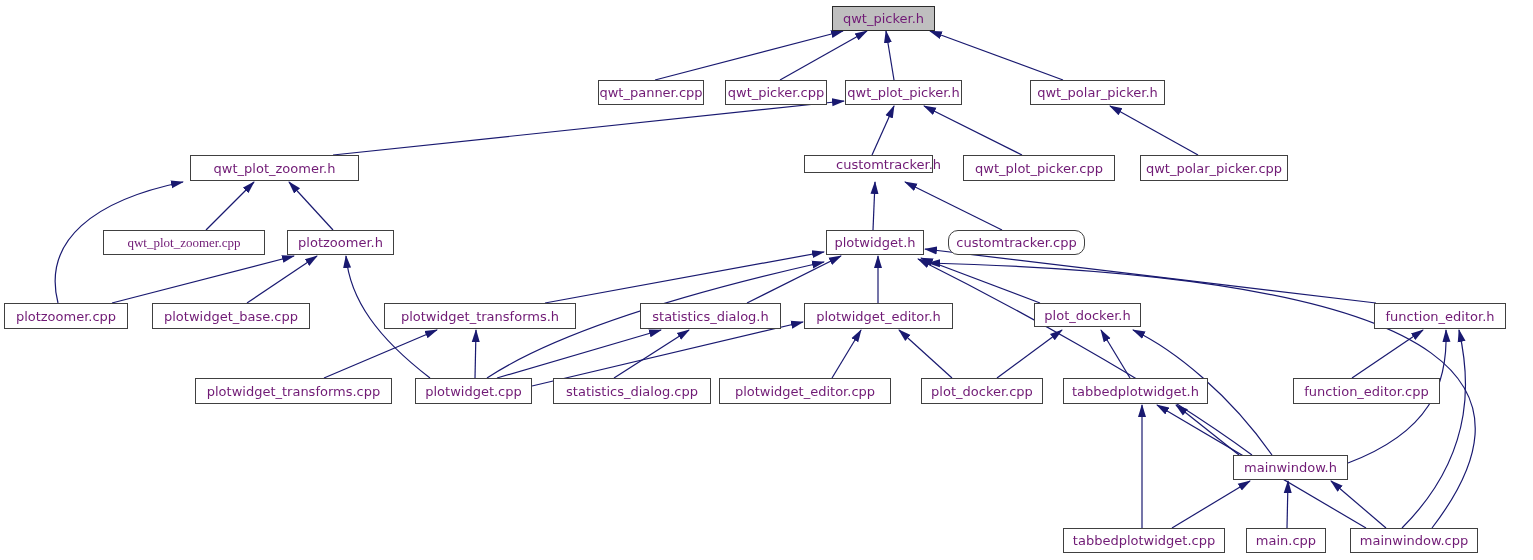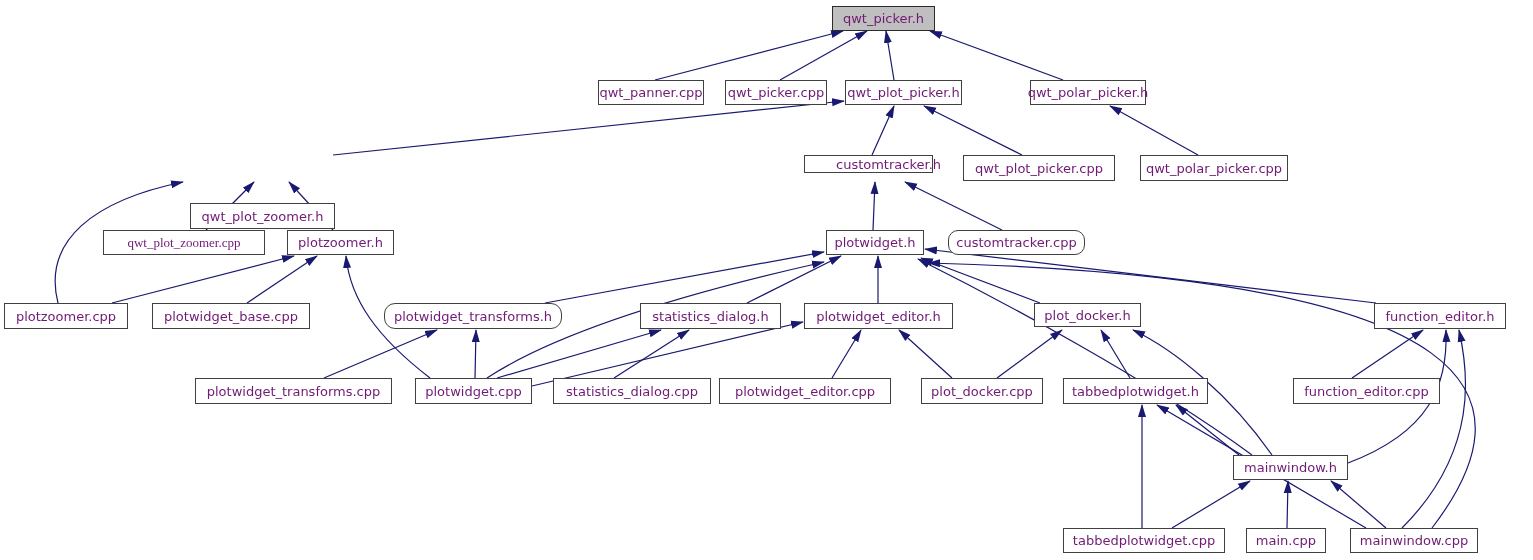--- a/index.html
+++ b/index.html
@@ -90,32 +90,32 @@
       <path d="M1366,528 L1157,405" fill="none" stroke="#191970" stroke-width="1.2" marker-end="url(#arrow)"></path>
       <path d="M1172,528 L1250,481" fill="none" stroke="#191970" stroke-width="1.2" marker-end="url(#arrow)"></path>
       <path d="M1287,528 L1288,481" fill="none" stroke="#191970" stroke-width="1.2" marker-end="url(#arrow)"></path>
       <path d="M1386,528 L1331,481" fill="none" stroke="#191970" stroke-width="1.2" marker-end="url(#arrow)"></path>
     </svg>
   <div id="node-layer">
       <div class="node highlight" style="left: 832px; top: 6px; width: 103px; height: 25px;">qwt_picker.h</div>
       <div class="node" style="left: 598px; top: 80px; width: 106px; height: 25px;">qwt_panner.cpp</div>
       <div class="node" style="left: 725px; top: 80px; width: 102px; height: 25px;">qwt_picker.cpp</div>
       <div class="node" style="left: 845px; top: 80px; width: 117px; height: 25px;">qwt_plot_picker.h</div>
-      <div class="node" style="left: 1030px; top: 80px; width: 116px; height: 25px;">qwt_polar_picker.h</div>
-      <div class="node" style="left: 190px; top: 155px; width: 145px; height: 26px; margin-top: 48px;">qwt_plot_zoomer.h</div>
+      <div class="node" style="left: 1030px; top: 80px; width: 135px; height: 25px;">qwt_polar_picker.h</div>
+      <div class="node" style="left: 190px; top: 155px; width: 169px; height: 26px;">qwt_plot_zoomer.h</div>
       <div class="node" style="left: 804px; top: 155px; width: 129px; height: 18px; padding-left: 40px;">customtracker.h</div>
       <div class="node" style="left: 963px; top: 155px; width: 152px; height: 26px;">qwt_plot_picker.cpp</div>
       <div class="node" style="left: 1140px; top: 155px; width: 148px; height: 26px;">qwt_polar_picker.cpp</div>
       <div class="node" style="left: 103px; top: 230px; width: 162px; height: 25px; font-family: Liberation Serif, serif;">qwt_plot_zoomer.cpp</div>
       <div class="node" style="left: 287px; top: 230px; width: 107px; height: 25px;">plotzoomer.h</div>
       <div class="node" style="left: 826px; top: 230px; width: 98px; height: 25px;">plotwidget.h</div>
       <div class="node" style="left: 948px; top: 230px; width: 137px; height: 25px; border-radius: 10px;">customtracker.cpp</div>
       <div class="node" style="left: 4px; top: 303px; width: 124px; height: 26px;">plotzoomer.cpp</div>
       <div class="node" style="left: 152px; top: 303px; width: 158px; height: 26px;">plotwidget_base.cpp</div>
-      <div class="node" style="left: 384px; top: 303px; width: 178px; height: 26px; border-radius: 11px;">plotwidget_transforms.h</div>
+      <div class="node" style="left: 384px; top: 303px; width: 192px; height: 26px;">plotwidget_transforms.h</div>
       <div class="node" style="left: 640px; top: 303px; width: 141px; height: 26px;">statistics_dialog.h</div>
       <div class="node" style="left: 804px; top: 303px; width: 149px; height: 26px;">plotwidget_editor.h</div>
       <div class="node" style="left: 1034px; top: 303px; width: 107px; height: 24px;">plot_docker.h</div>
       <div class="node" style="left: 1374px; top: 303px; width: 132px; height: 26px;">function_editor.h</div>
       <div class="node" style="left: 195px; top: 378px; width: 197px; height: 26px;">plotwidget_transforms.cpp</div>
       <div class="node" style="left: 415px; top: 378px; width: 117px; height: 26px;">plotwidget.cpp</div>
       <div class="node" style="left: 553px; top: 378px; width: 158px; height: 26px;">statistics_dialog.cpp</div>
       <div class="node" style="left: 719px; top: 378px; width: 172px; height: 26px;">plotwidget_editor.cpp</div>
       <div class="node" style="left: 921px; top: 378px; width: 122px; height: 26px;">plot_docker.cpp</div>
       <div class="node" style="left: 1063px; top: 378px; width: 145px; height: 26px;">tabbedplotwidget.h</div>

